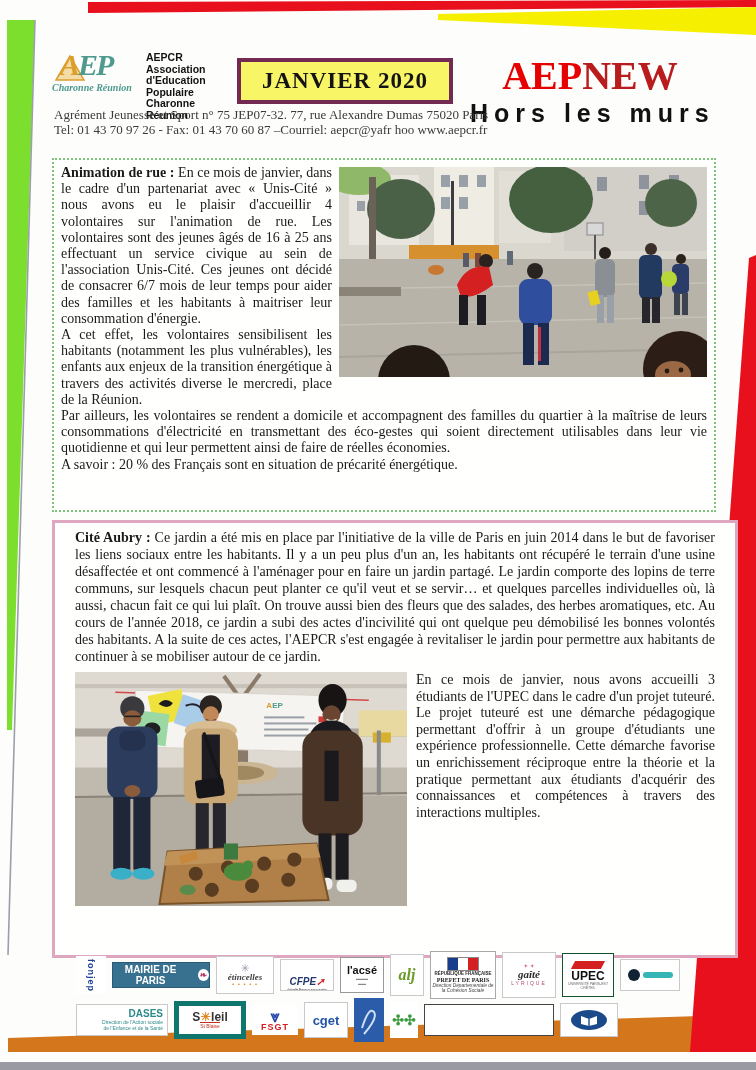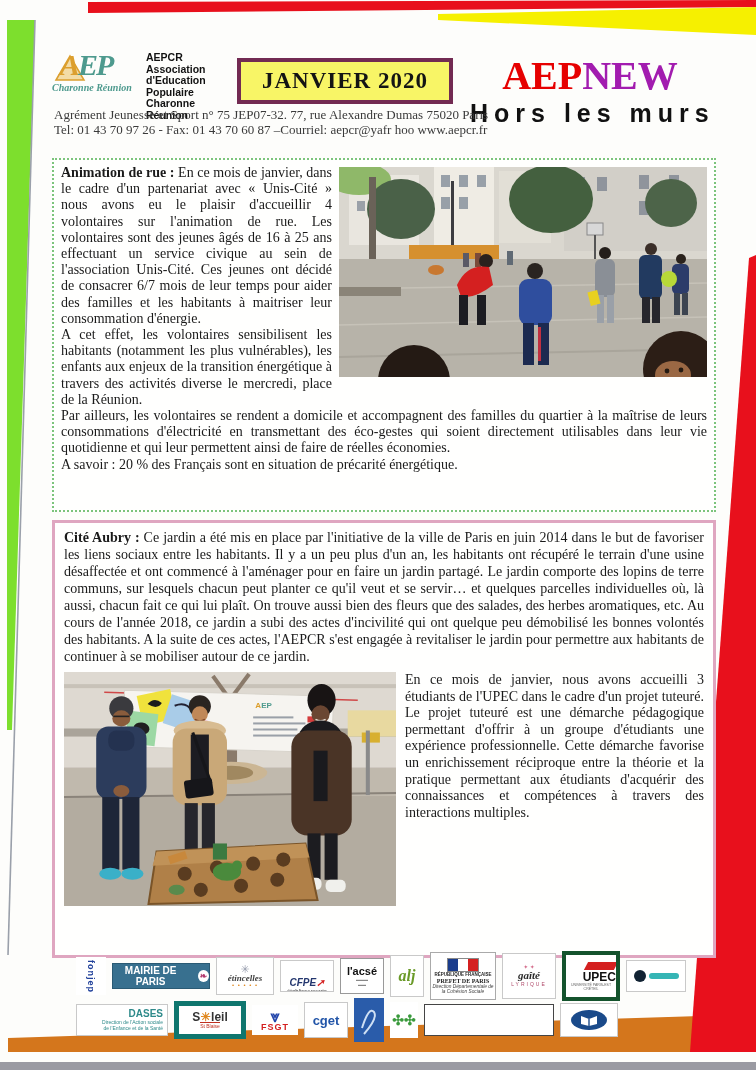--- a/index.html
+++ b/index.html
@@ -12,31 +12,31 @@
   .aep-logo{left:52px;top:50px;width:92px;height:58px;}
   .aep-word{font:italic 700 30px "Liberation Serif",serif;letter-spacing:-2px;line-height:30px;}
   .aep-a{color:#dc9f2e;} .aep-ep{color:#4e9a8e;}
   .aep-sub{font:italic 700 10px "Liberation Serif",serif;color:#4e9a8e;margin-top:2px;}
   .org{left:146px;top:52px;font:700 10.5px "Liberation Sans",sans-serif;line-height:11.5px;color:#111;}
   .banner{left:237px;top:58px;width:208px;height:38px;background:#f8f566;border:4px solid #722a52;
           display:flex;align-items:center;justify-content:center;
           font:700 23px "Liberation Serif",serif;letter-spacing:1px;color:#141414;}
   .masthead{left:470px;top:56px;width:240px;text-align:center;}
   .mast-line{font:700 40px "Liberation Serif",serif;line-height:40px;letter-spacing:0;}
-  .mast-red{color:#e60000;} .mast-black{color:#a21caf;}
+  .mast-red{color:#e60000;} .mast-black{color:#b91c1c;}
   .tagline{font:700 25px "Liberation Sans",sans-serif;letter-spacing:6px;color:#111;margin-top:3px;white-space:nowrap;}
   .addr{left:54px;top:108px;font:13px "Liberation Serif",serif;line-height:14.5px;color:#3a3a3a;white-space:nowrap;}
 
   
   .box1{left:52px;top:158px;width:646px;height:340px;border:2px dotted #7cc47c;background:#fffffe;
         padding:5px 7px;font:14px/16.2px "Liberation Serif",serif;text-align:justify;overflow:hidden;}
   .box1 p{margin:0;}
   .photo1{float:right;width:368px;height:210px;margin:2px 0 4px 7px;background:#cfccc4;}
   .box2{left:52px;top:520px;width:640px;height:420px;border:3px solid #dfa6c0;background:#fffffe;
-        padding:6px 9px;font:14px/17px "Liberation Serif",serif;text-align:justify;overflow:hidden;}
+        padding:6px 20px;font:14px/17px "Liberation Serif",serif;text-align:justify;overflow:hidden;}
   .box2 p{margin:0;}
   .lead{font-weight:700;}
   .row2{display:flex;margin-top:7px;}
   .photo2{width:332px;height:234px;flex:0 0 auto;background:#cfccc4;}
   .col2{flex:1;padding-left:9px;font:14px/16.6px "Liberation Serif",serif;text-align:justify;}
 
   
   .lrow{display:flex;align-items:center;gap:6px;}
   .lrow1{left:76px;top:951px;}
   .lrow2{left:76px;top:998px;}
@@ -64,21 +64,21 @@
   .lg-prefet{width:64px;height:46px;border:1px solid #aaa;}
   .flag{display:flex;width:30px;height:12px;border:1px solid #888;}
   .flag>div{flex:1;}
   .prefet-rf{font:700 4.5px "Liberation Sans",sans-serif;color:#222;}
   .prefet-t{font:600 6px "Liberation Serif",serif;color:#222;margin-top:1px;}
   .prefet-s{font:italic 4.8px "Liberation Sans",sans-serif;color:#444;line-height:5.5px;}
   .lg-gaite{width:52px;height:44px;}
   .gaite-t{font:italic 700 11px "Liberation Serif",serif;color:#2a2a2a;}
   .gaite-stars{color:#d46a8a;font-size:6px;line-height:4px;}
   .gaite-s{font:5px "Liberation Sans",sans-serif;letter-spacing:2px;color:#b04a6a;}
-  .lg-upec{width:50px;height:42px;border:4px solid #14532d;align-items:flex-end;}
+  .lg-upec{width:50px;height:42px;border:1px solid #14532d;}
   .upec-bar{width:30px;height:8px;background:#d42020;transform:skewX(-28deg);margin-bottom:2px;}
   .upec-t{font:700 12px "Liberation Sans",sans-serif;color:#111;line-height:11px;}
   .upec-s{font:3.5px "Liberation Sans",sans-serif;color:#666;}
   .lg-teal{width:58px;height:30px;flex-direction:row;gap:3px;}
   .teal-dot{width:12px;height:12px;border-radius:50%;background:#123;}
   .teal-bar{width:30px;height:6px;border-radius:3px;background:#35b5b5;}
   .lg-dases{width:92px;height:32px;align-items:flex-end;padding-right:4px;box-sizing:border-box;}
   .dases-t{font:700 10px "Liberation Sans",sans-serif;color:#2e8a8a;line-height:10px;}
   .dases-s{font:5px "Liberation Sans",sans-serif;color:#2e8a8a;line-height:6px;text-align:right;}
   .lg-soleil{width:62px;height:28px;border:5px solid #0f766e;}

